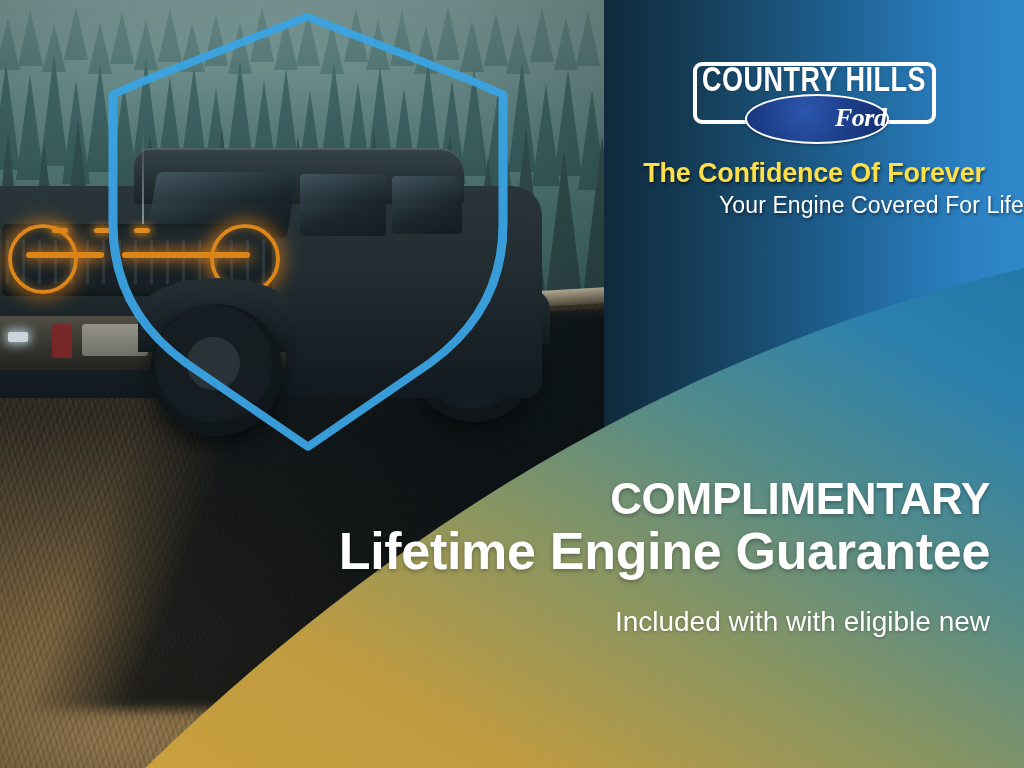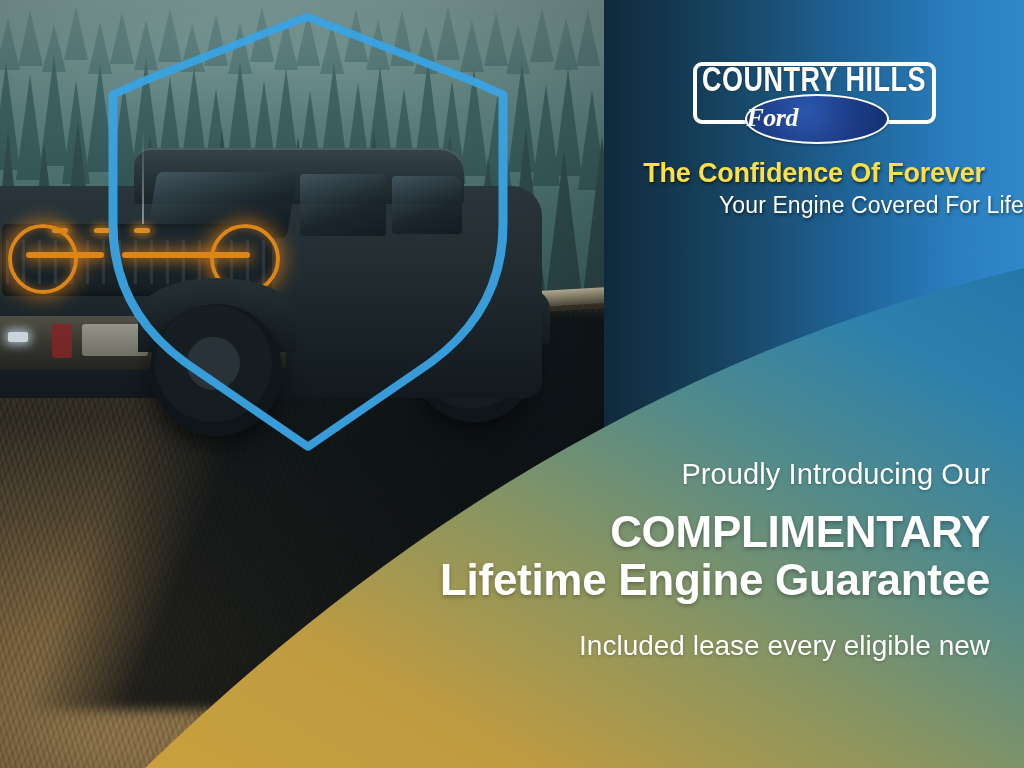--- a/index.html
+++ b/index.html
@@ -179,21 +179,21 @@
     transform:scaleY(1.32);
     text-shadow:0 0 2px rgba(0,0,0,.35);
   }
   .ford-oval{
     position:absolute;left:52px;top:32px;width:140px;height:46px;
     background:radial-gradient(circle at 42% 32%, #2c57ae 0%, #1c3c86 55%, #14306e 100%);
     border:2px solid #ffffff;border-radius:50%;
     box-shadow:0 1px 3px rgba(0,0,0,.4);
   }
   .ford-text{
-    position:absolute;left:0;top:7px;width:100%;text-align:left;
+    position:absolute;left:0;top:7px;width:100%;text-align:right;
     font-family:"Liberation Serif",serif;
     font-style:italic;font-weight:bold;font-size:26px;color:#ffffff;
     letter-spacing:-.5px;
   }
   .tagline1{
     font-size:27px;font-weight:bold;color:#fde047;letter-spacing:-.2px;
     text-shadow:1px 2px 3px rgba(0,0,0,.55);
     line-height:1.15;
   }
   .tagline2{
@@ -210,21 +210,21 @@
   .intro{
     font-size:29px;font-weight:normal;letter-spacing:.1px;
     text-shadow:0 1px 3px rgba(0,0,0,.28);
   }
   .head1{
     font-size:44px;font-weight:bold;letter-spacing:-.3px;
     margin-top:18px;line-height:1.05;
     text-shadow:0 2px 4px rgba(0,0,0,.3);
   }
   .head2{
-    font-size:44px;font-weight:bold;letter-spacing:-.3px;
+    font-size:52px;font-weight:bold;letter-spacing:-.3px;
     line-height:1.12;
     text-shadow:0 2px 4px rgba(0,0,0,.3);
   }
   .sub1,.sub2{
     font-size:28px;font-weight:normal;line-height:1.28;
     text-shadow:0 1px 3px rgba(0,0,0,.25);
   }
   .sub1{margin-top:24px;}
 </style>
 </head>
@@ -349,19 +349,18 @@
       <div class="ford-oval">
         <div class="ford-text">Ford</div>
       </div>
     </div>
 
     <div class="tagline1">The Confidence Of Forever</div>
     <div class="tagline2">Your Engine Covered For Life</div>
   </div>
 
   <div class="bottom-block">
-    <div class="intro">Proudly Introducing Our</div>
     <div class="head1">COMPLIMENTARY</div>
     <div class="head2">Lifetime Engine Guarantee</div>
-    <div class="sub1">Included lease every eligible new</div>
+    <div class="sub1">Included with with eligible new</div>
   </div>
 
 </div>
 
 </body></html>

